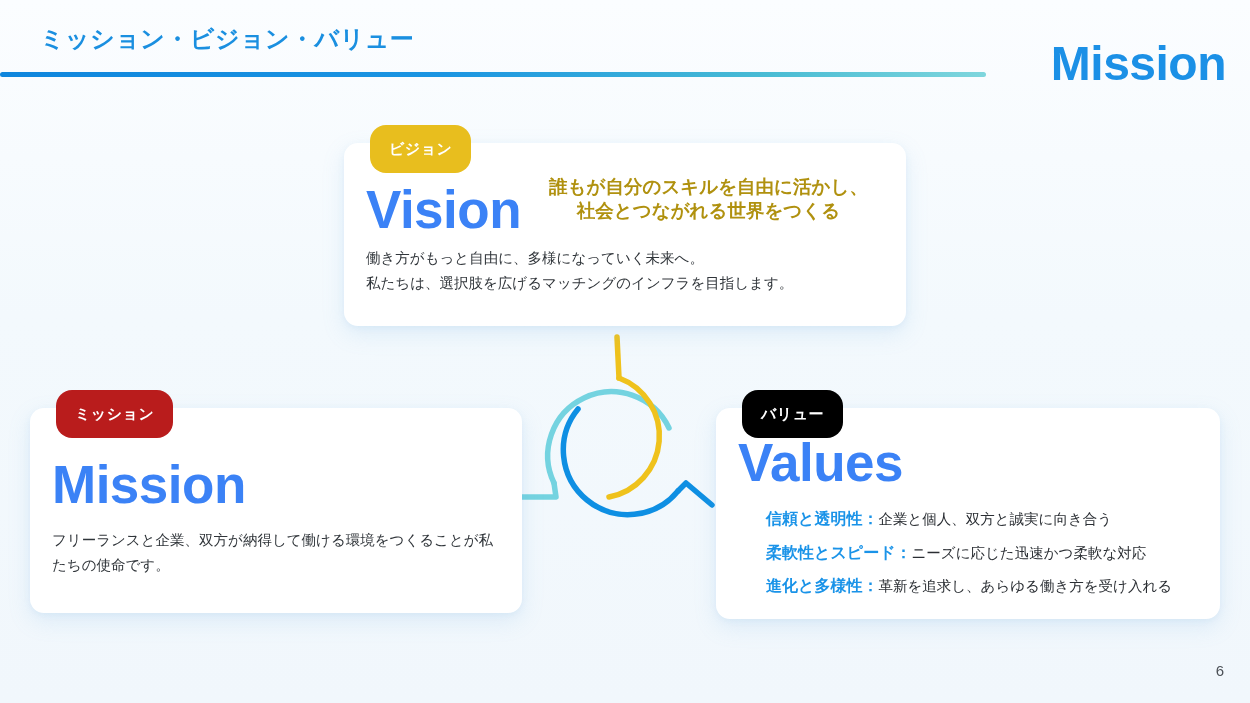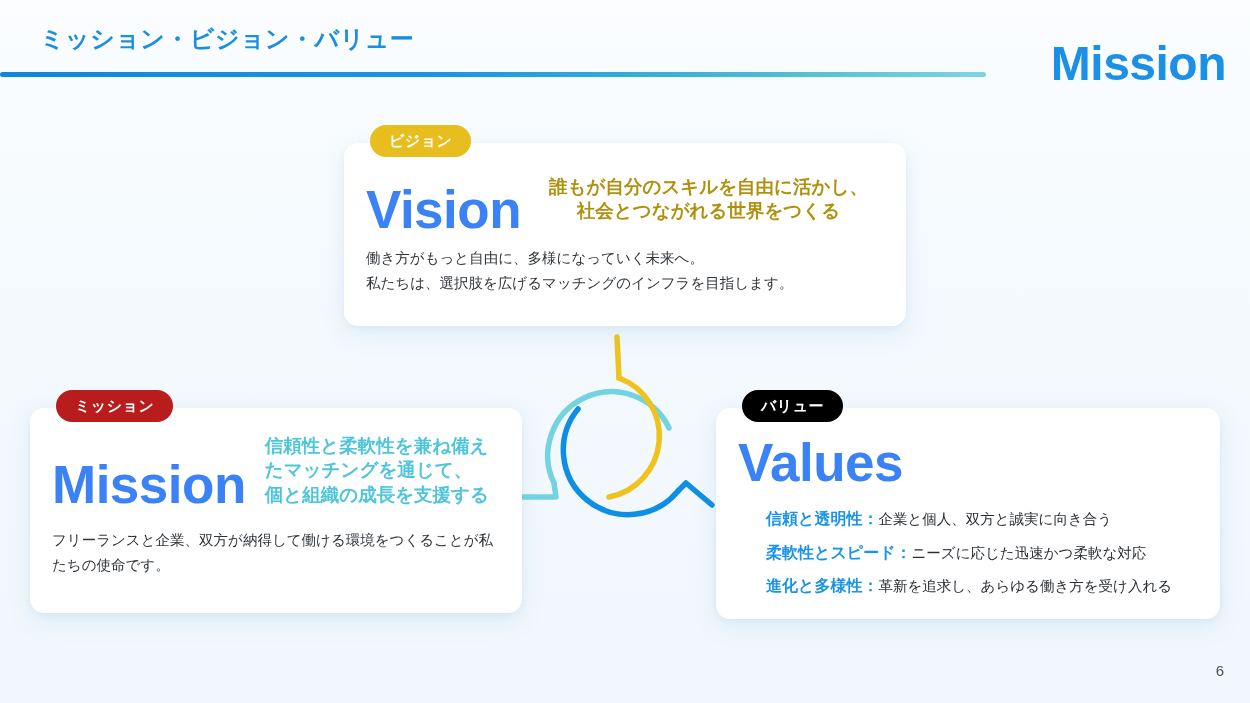--- a/index.html
+++ b/index.html
@@ -58,21 +58,21 @@
     position: absolute;
     background: #ffffff;
     border-radius: 14px;
     box-shadow: 0 8px 22px rgba(120, 180, 225, 0.17),
                 0 2px 6px rgba(120, 180, 225, 0.10);
   }
   .badge {
     position: absolute;
     top: -18px;
     left: 26px;
-    height: 32px;
+    height: 48px;
     padding: 0 19px;
     border-radius: 16px;
     color: #ffffff;
     font-size: 15px;
     font-weight: 700;
     letter-spacing: 0.5px;
     display: flex;
     align-items: center;
     justify-content: center;
     white-space: nowrap;
@@ -234,25 +234,20 @@
     <div class="body-text" id="vision-body">
       <div>働き方がもっと自由に、多様になっていく未来へ。</div>
       <div>私たちは、選択肢を広げるマッチングのインフラを目指します。</div>
     </div>
   </div>
 
   <div class="card" id="card-mission">
     <div class="badge" style="background:#b91c1c;">ミッション</div>
     <div id="mission-head-row">
       <div class="en-title">Mission</div>
-      <div class="lead" id="mission-lead">
-        <div>信頼性と柔軟性を兼ね備え</div>
-        <div>たマッチングを通じて、</div>
-        <div>個と組織の成長を支援する</div>
-      </div>
     </div>
     <div class="body-text" id="mission-body">フリーランスと企業、双方が納得して働ける環境をつくることが私たちの使命です。</div>
   </div>
 
   <div class="card" id="card-values">
     <div class="badge" style="background:#000000;">バリュー</div>
     <div class="en-title" id="values-title">Values</div>
     <div id="values-list">
       <div class="value-row">
         <span class="value-key">信頼と透明性</span><span class="value-key">：</span><span>企業と個人、双方と誠実に向き合う</span>

